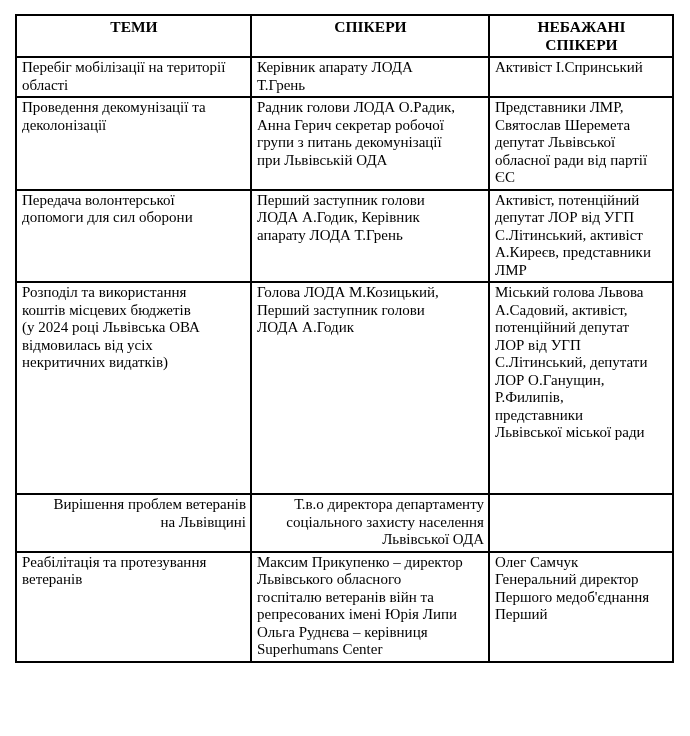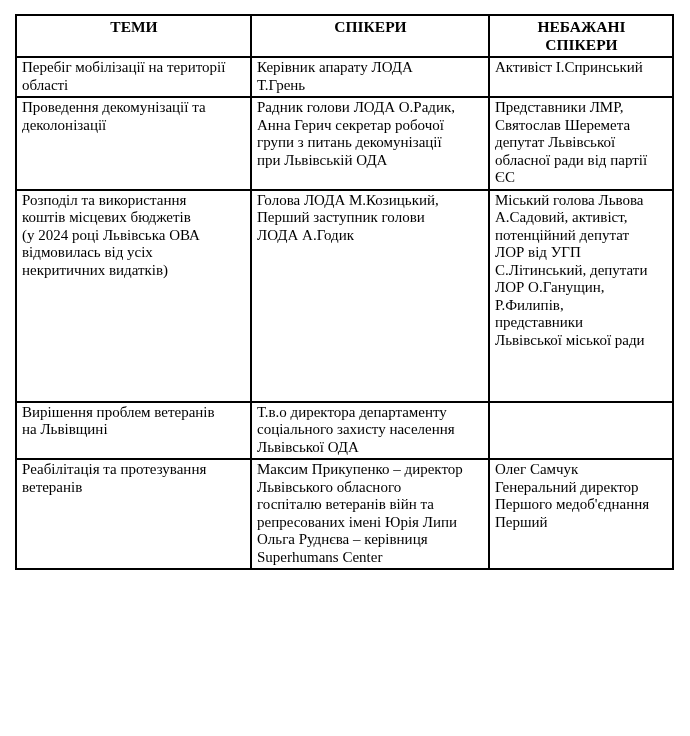--- a/index.html
+++ b/index.html
@@ -47,21 +47,21 @@
   .col-speakers { width: 238px; }
   .col-unwanted { width: 184px; }
 
   
   tr.r1 td { height: 33px;  }
   tr.r2 td { height: 87px;  }
   tr.r3 td { height: 88px;  }
   tr.r4 td { height: 59px;  }
   tr.r5 td { height: 55px;  }
   tr.r6 td { height: 212px; }
-  tr.r7 td { height: 54px;  }
+  tr.r7 td { height: 54px; text-align: right;  }
   tr.r8 td { height: 86px; }
 </style>
 </head>
 <body>
 
 <div class="page">
   <table class="doc-table">
     <colgroup>
       <col class="col-topic">
       <col class="col-speakers">
@@ -88,20 +88,32 @@
 деколонізації</td>
         <td>Радник голови ЛОДА О.Радик,
 Анна Герич секретар робочої
 групи з питань декомунізації
 при Львівській ОДА</td>
         <td>Представники ЛМР,
 Святослав Шеремета
 депутат Львівської
 обласної ради від партії
 ЄС</td>
+      </tr>
+      <tr class="r3">
+        <td>Передача волонтерської
+допомоги для сил оборони</td>
+        <td>Перший заступник голови
+ЛОДА А.Годик, Керівник
+апарату ЛОДА Т.Грень</td>
+        <td>Активіст, потенційний
+депутат ЛОР від УГП
+С.Літинський, активіст
+А.Киреєв, представники
+ЛМР</td>
       </tr>
       <tr class="r6">
         <td>Розподіл та використання
 коштів місцевих бюджетів
 (у 2024 році Львівська ОВА
 відмовилась від усіх
 некритичних видатків)</td>
         <td>Голова ЛОДА М.Козицький,
 Перший заступник голови
 ЛОДА А.Годик</td>

